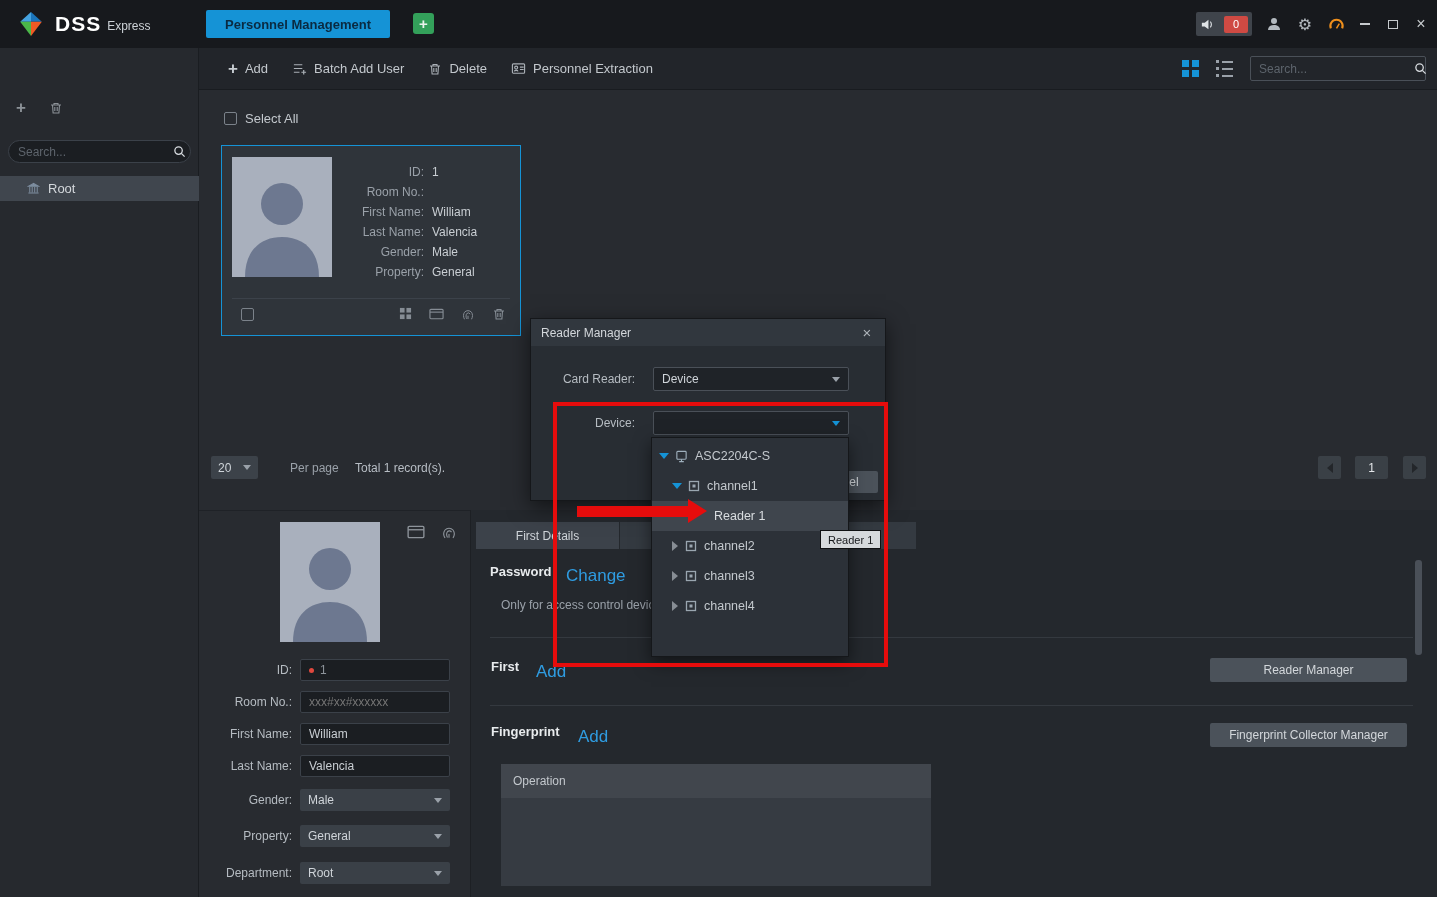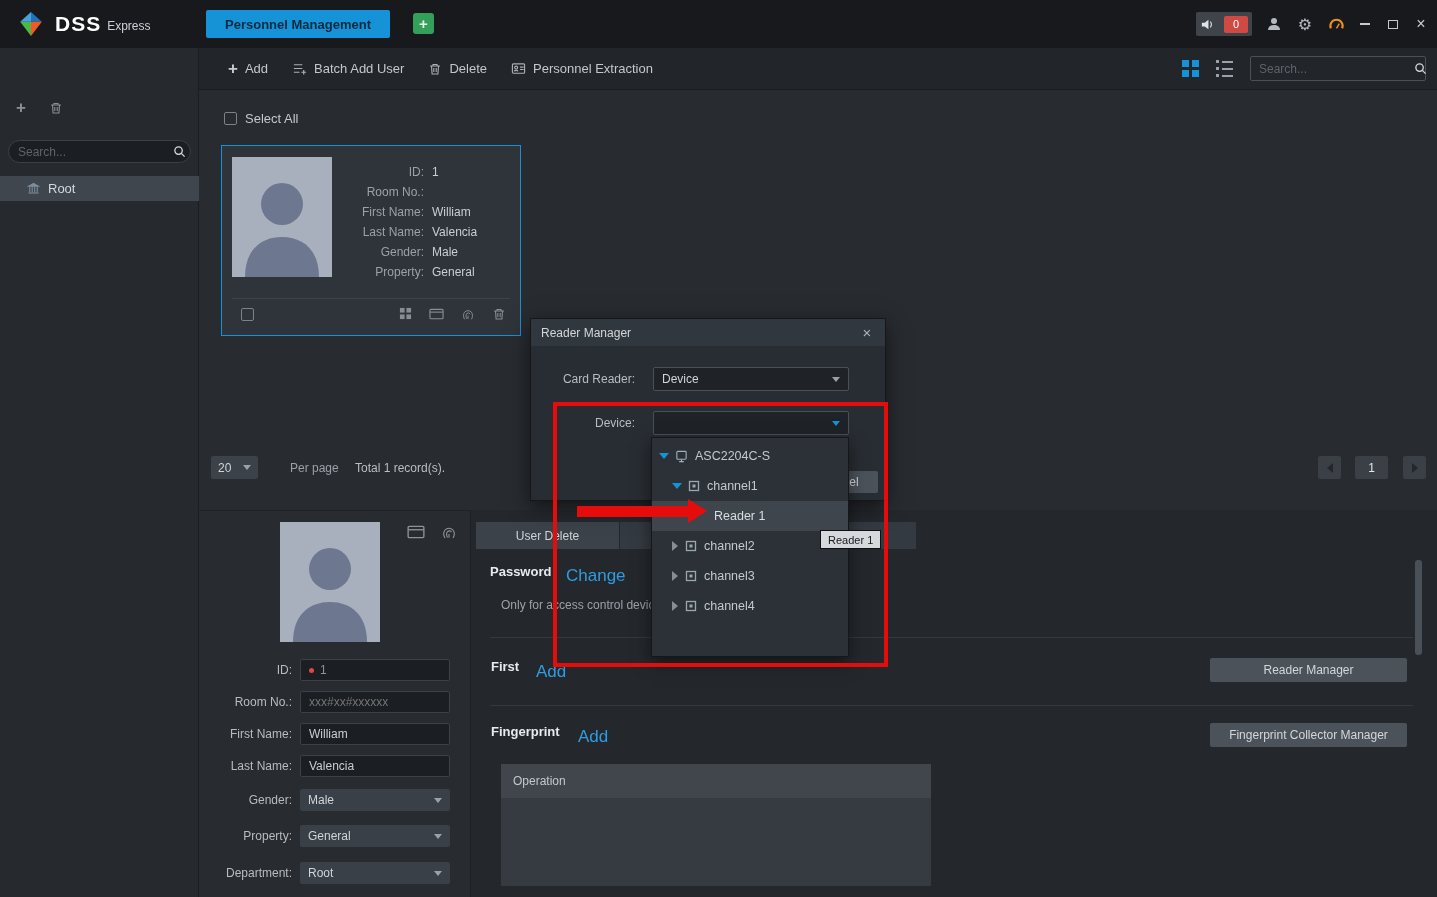--- a/index.html
+++ b/index.html
@@ -445,21 +445,21 @@
     <div class="f-row fr6">
       <span class="f-label">Department:</span>
       <div class="f-select">
         <span>Root</span>
         <span class="caret-dn"></span>
       </div>
     </div>
 
     <div class="details-right">
       <div class="tab tab1">
-        <span>User Delete</span>
+        <span>First Details</span>
       </div>
       <div class="tab tab2"></div>
 
       <span class="pw-label">Password</span>
       <span class="link pw-change">Change</span>
       <div class="pw-hint">Only for access control devic</div>
       <div class="hdiv hdiv1"></div>
 
       <span class="sec-title card-title">First</span>
       <span class="link card-add">Add</span>

